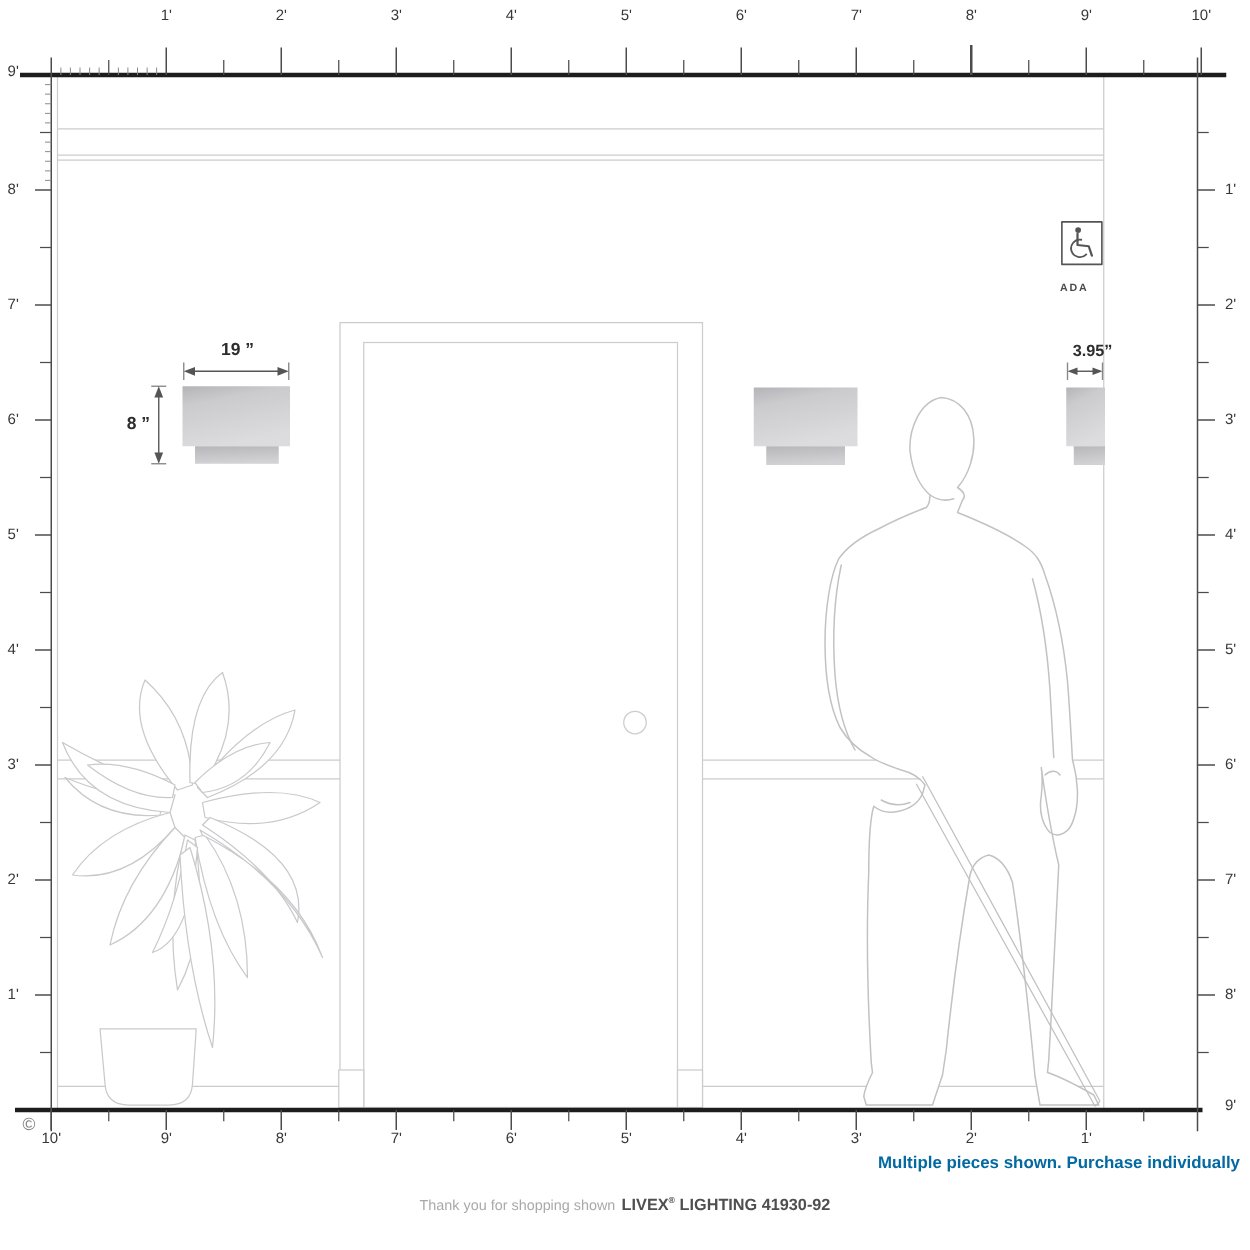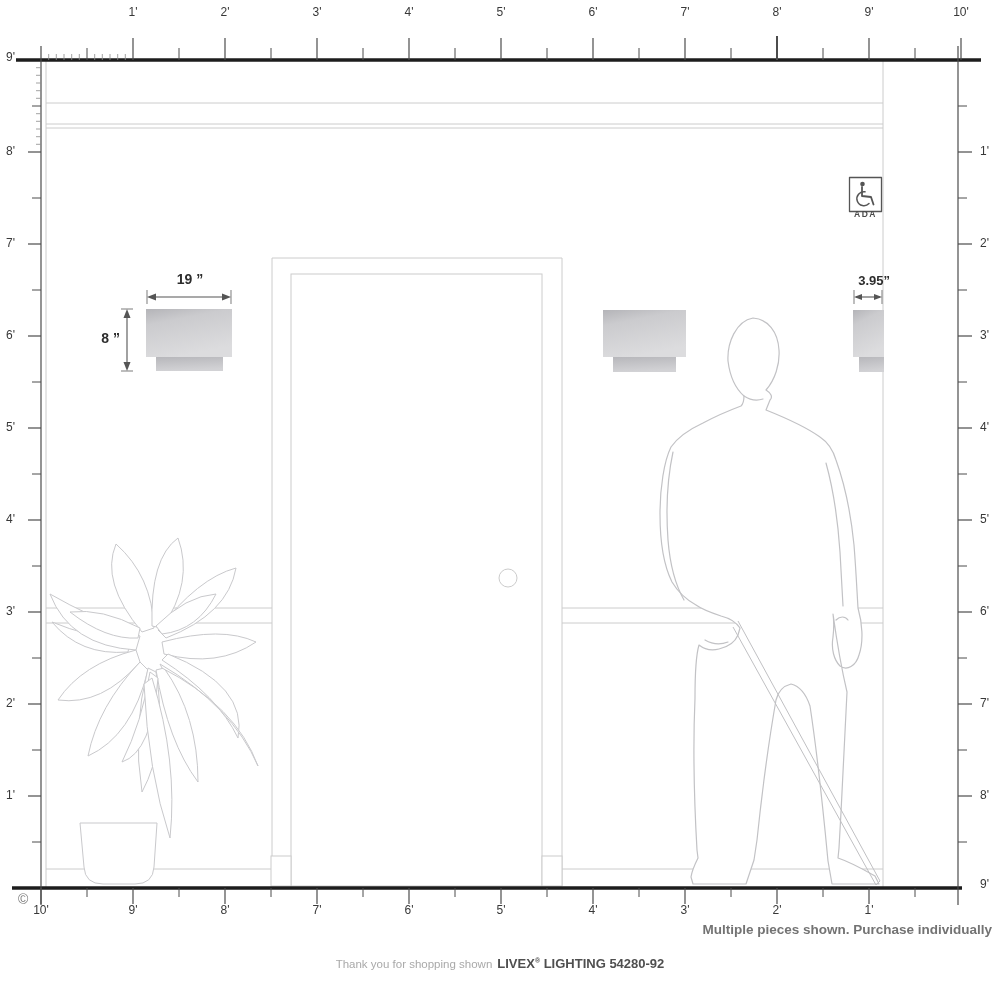--- a/index.html
+++ b/index.html
@@ -6,23 +6,23 @@
   .stage{position:relative;width:1000px;height:1000px;background:#fff;
          font-family:"Liberation Sans",sans-serif;overflow:hidden}
   .stage svg{position:absolute;left:0;top:0}
   .lbl{position:absolute;color:#383838;font-size:12px;line-height:14px}
   .rt{width:40px;text-align:center;top:5px}
   .rb{width:40px;text-align:center;top:903px}
   .rl{left:0;width:15px;text-align:right}
   .rr{left:980px;width:24px;text-align:left}
   .dim{position:absolute;color:#2d2d2d;font-weight:bold;font-size:14px}
   .dim.small{font-size:13px}
-  .ada-lbl{position:absolute;left:848px;top:209px;width:35px;text-align:center;
+  .ada-lbl{position:absolute;left:848px;top:225px;width:35px;
            font-size:8.5px;font-weight:bold;letter-spacing:1.5px;color:#4a4a4a}
-  .note{position:absolute;right:8px;top:922px;font-size:13.5px;font-weight:bold;color:#737373}
+  .note{position:absolute;right:8px;top:922px;font-size:13.5px;font-weight:bold;color:#0369a1}
   .cpy{position:absolute;left:18px;top:891px;font-size:14px;color:#7c7c7c}
   .footer{position:absolute;left:0;right:0;top:956px;text-align:center;
           color:#a9a9a9;font-size:11.5px}
   .footer .brand{color:#4f4f4f;font-size:13px;font-weight:bold;margin-left:5px}
   .footer sup{font-size:7px}
 </style>
 </head>
 <body>
 
 <div class="stage">
@@ -324,16 +324,16 @@
   <div class="lbl rb" style="left:849px">1'</div>
 
   <div class="dim" style="left:160px;top:271px;width:60px;text-align:center">19 ”</div>
   <div class="dim" style="left:84px;top:330px;width:36px;text-align:right">8 ”</div>
   <div class="dim small" style="left:838px;top:273px;width:52px;text-align:right">3.95”</div>
   <div class="ada-lbl">ADA</div>
 
   <div class="cpy">©</div>
   <div class="note">Multiple pieces shown. Purchase individually</div>
   <div class="footer">
-    <span>Thank you for shopping shown</span><span class="brand"><span>LIVEX</span><sup>®</sup><span> LIGHTING 54280-92</span></span>
+    <span>Thank you for shopping shown</span><span class="brand"><span>LIVEX</span><sup>®</sup><span> LIGHTING 41930-92</span></span>
   </div>
 
 </div>
 
 </body></html>

